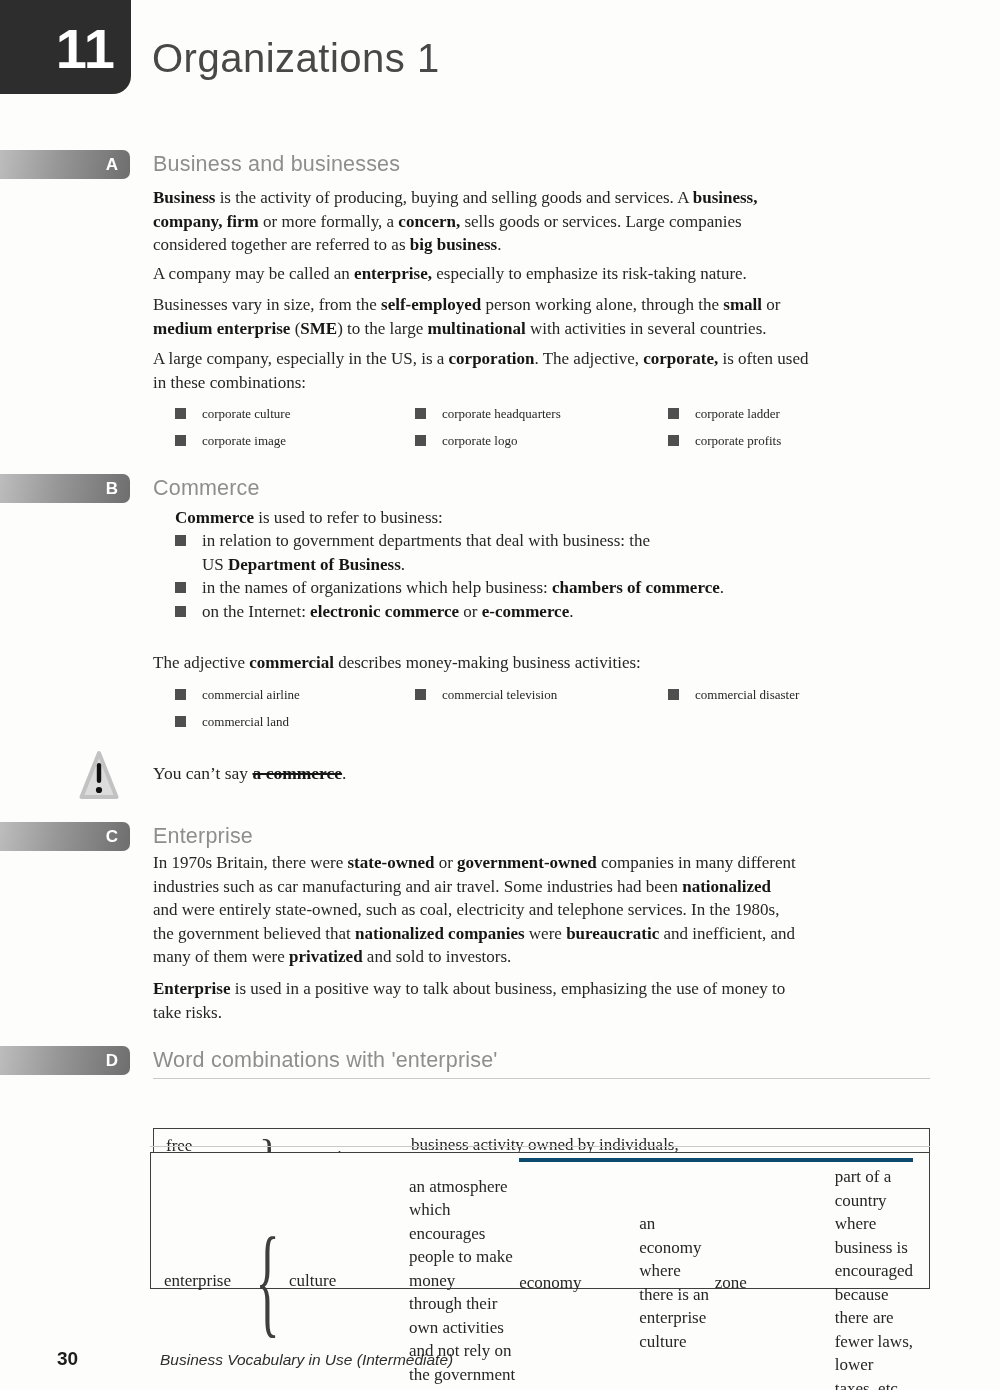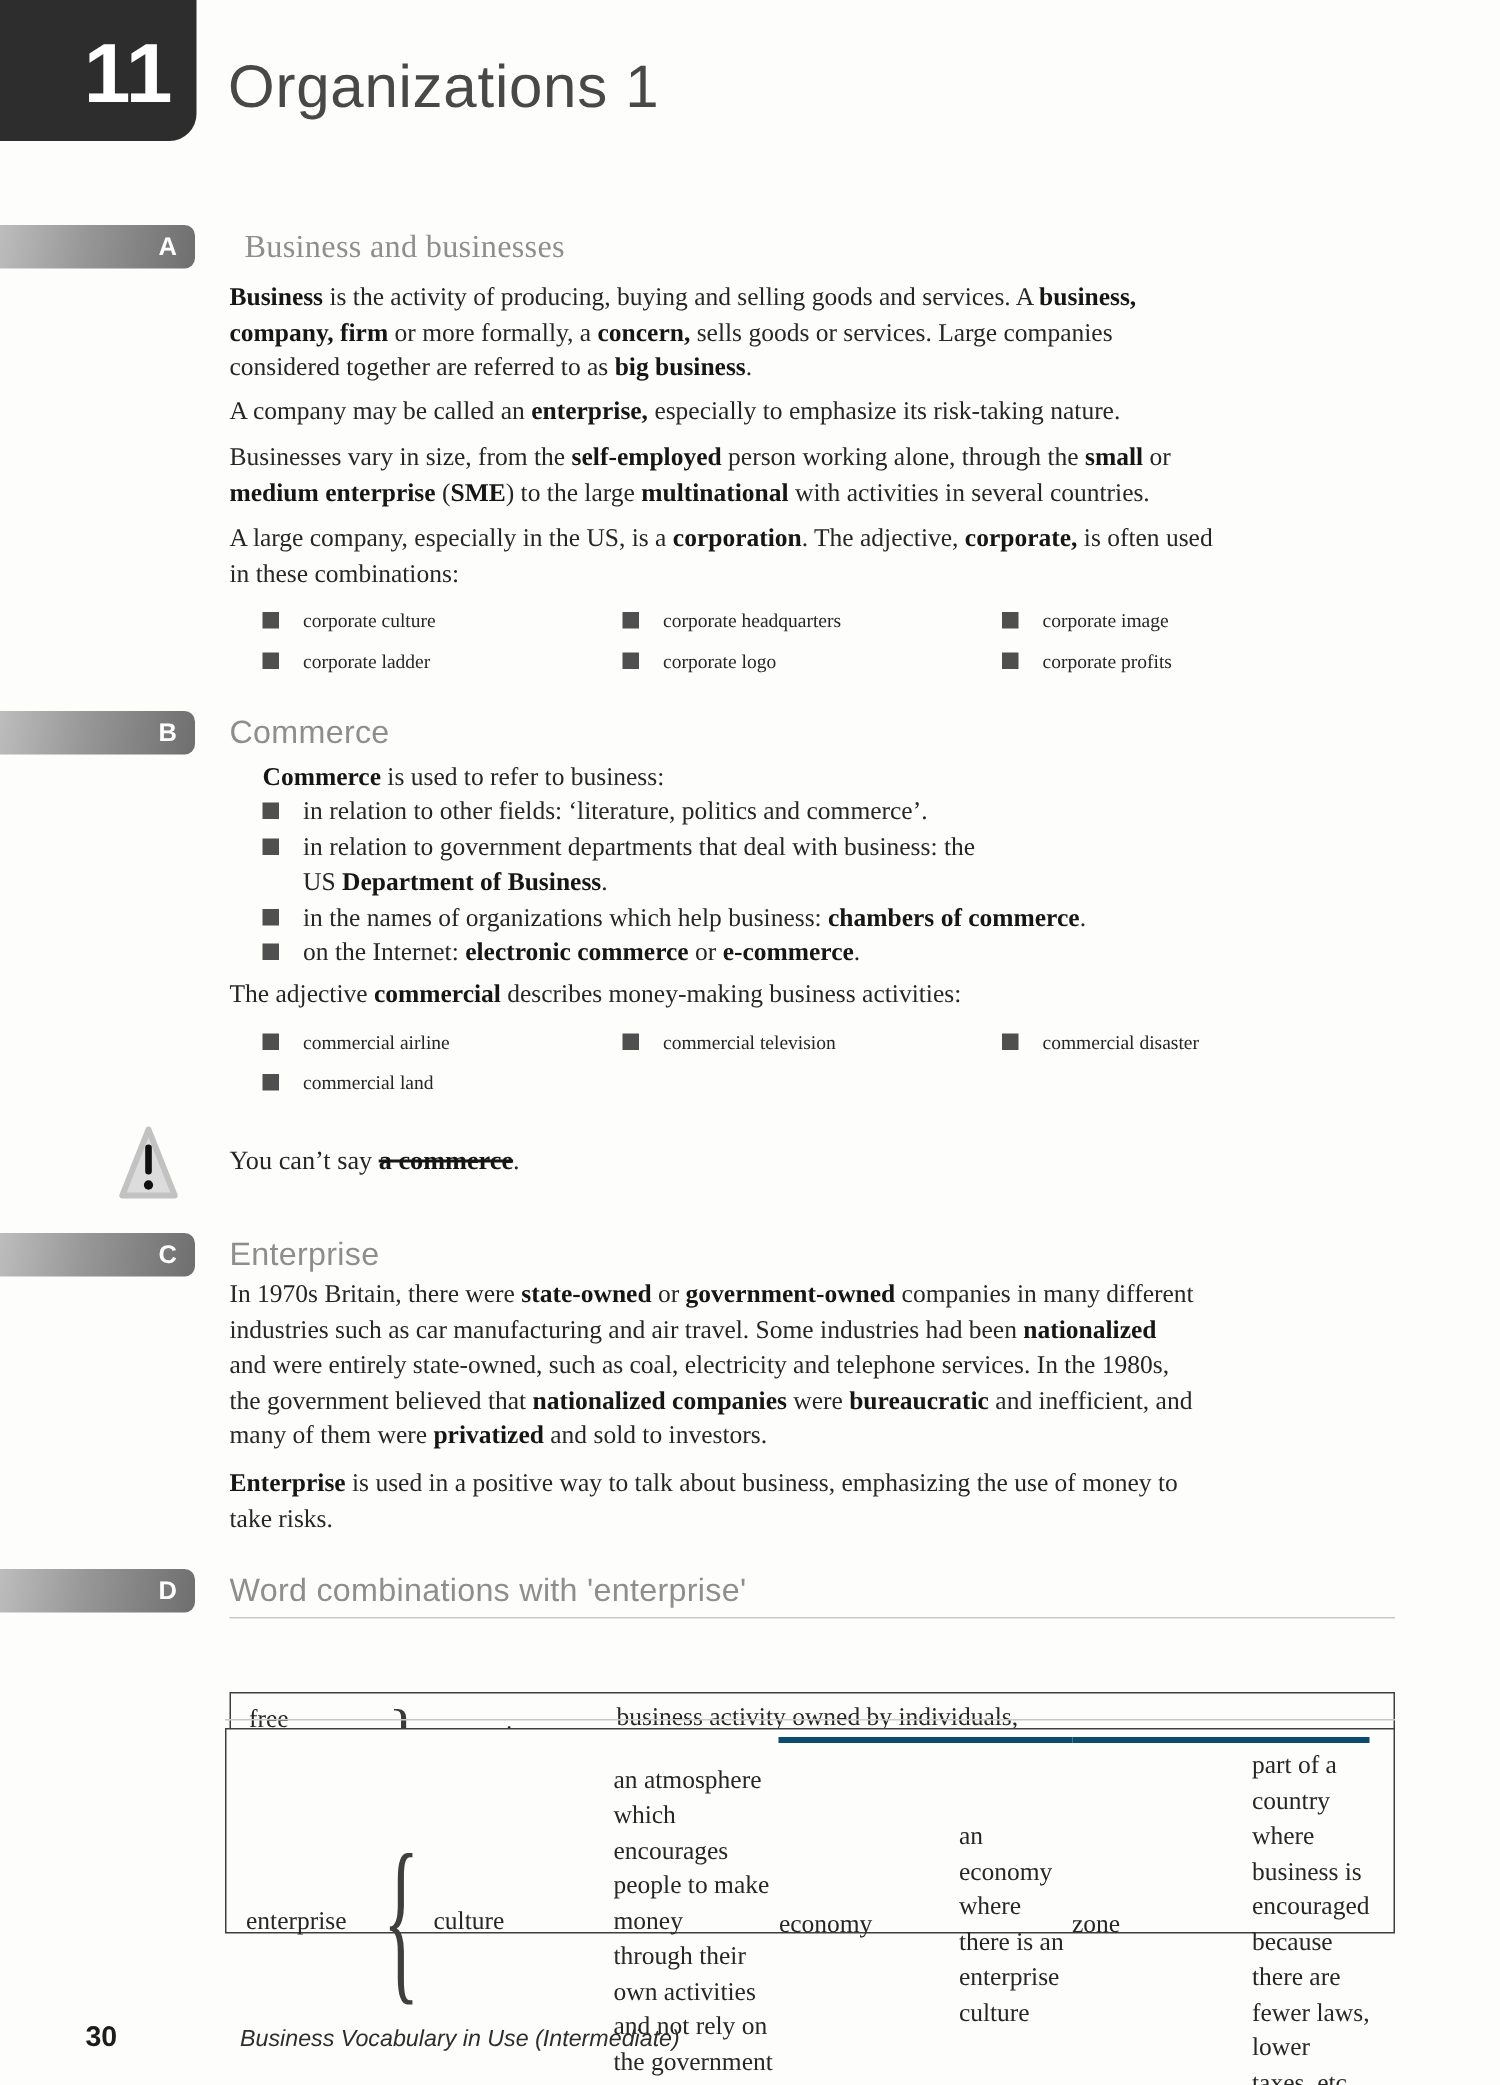--- a/index.html
+++ b/index.html
@@ -77,21 +77,21 @@
 <body>
 
 <div class="abs unit-box">
   <span class="unit-number">11</span>
 </div>
 <div class="abs page-title">Organizations 1</div>
 
 <div class="abs section-bar" style="top:150px;">
   <span>A</span>
 </div>
-<div class="abs section-heading" style="left:163px;top:150px;font-family:Liberation Serif, serif;">Business and businesses</div>
+<div class="abs section-heading" style="left:153px;top:150px;">Business and businesses</div>
 
 <div class="abs para" style="left:153px;top:186px;width:810px;"><span class="b">Business</span> is the activity of producing, buying and selling goods and services. A <span class="b">business,</span>
 <span class="b">company, firm</span> or more formally, a <span class="b">concern,</span> sells goods or services. Large companies
 considered together are referred to as <span class="b">big business</span>.</div>
 <div class="abs para" style="left:153px;top:262px;width:810px;">A company may be called an <span class="b">enterprise,</span> especially to emphasize its risk-taking nature.</div>
 <div class="abs para" style="left:153px;top:293px;width:810px;">Businesses vary in size, from the <span class="b">self-employed</span> person working alone, through the <span class="b">small</span> or
 <span class="b">medium enterprise</span> (<span class="b">SME</span>) to the large <span class="b">multinational</span> with activities in several countries.</div>
 <div class="abs para" style="left:153px;top:347px;width:810px;">A large company, especially in the US, is a <span class="b">corporation</span>. The adjective, <span class="b">corporate,</span> is often used
 in these combinations:</div>
 
@@ -99,48 +99,44 @@
   <div class="collocation">
       <span class="sq"></span>
       <span>corporate culture</span>
     </div>
   <div class="collocation">
       <span class="sq"></span>
       <span>corporate headquarters</span>
     </div>
   <div class="collocation">
       <span class="sq"></span>
+      <span>corporate ladder</span>
+    </div>
+  <div class="collocation">
+      <span class="sq"></span>
       <span>corporate image</span>
-    </div>
-  <div class="collocation">
-      <span class="sq"></span>
-      <span>corporate ladder</span>
     </div>
   <div class="collocation">
       <span class="sq"></span>
       <span>corporate logo</span>
     </div>
   <div class="collocation">
       <span class="sq"></span>
       <span>corporate profits</span>
     </div>
 </div>
 
 <div class="abs section-bar" style="top:474px;">
   <span>B</span>
 </div>
 <div class="abs section-heading" style="left:153px;top:474px;">Commerce</div>
 
 <div class="abs para" style="left:175px;top:506px;width:790px;"><span class="b">Commerce</span> is used to refer to business:</div>
 
 <div class="abs uses" style="left:175px;top:529px;width:790px;">
-  <div class="use-item">
-      <span class="sq"></span>
-      <div class="use-text">in relation to other fields: ‘literature, politics and commerce’.</div>
-    </div>
   <div class="use-item">
       <span class="sq"></span>
       <div class="use-text">in relation to government departments that deal with business: the
 US <span class="b">Department of Business</span>.</div>
     </div>
   <div class="use-item">
       <span class="sq"></span>
       <div class="use-text">in the names of organizations which help business: <span class="b">chambers of commerce</span>.</div>
     </div>
   <div class="use-item">

